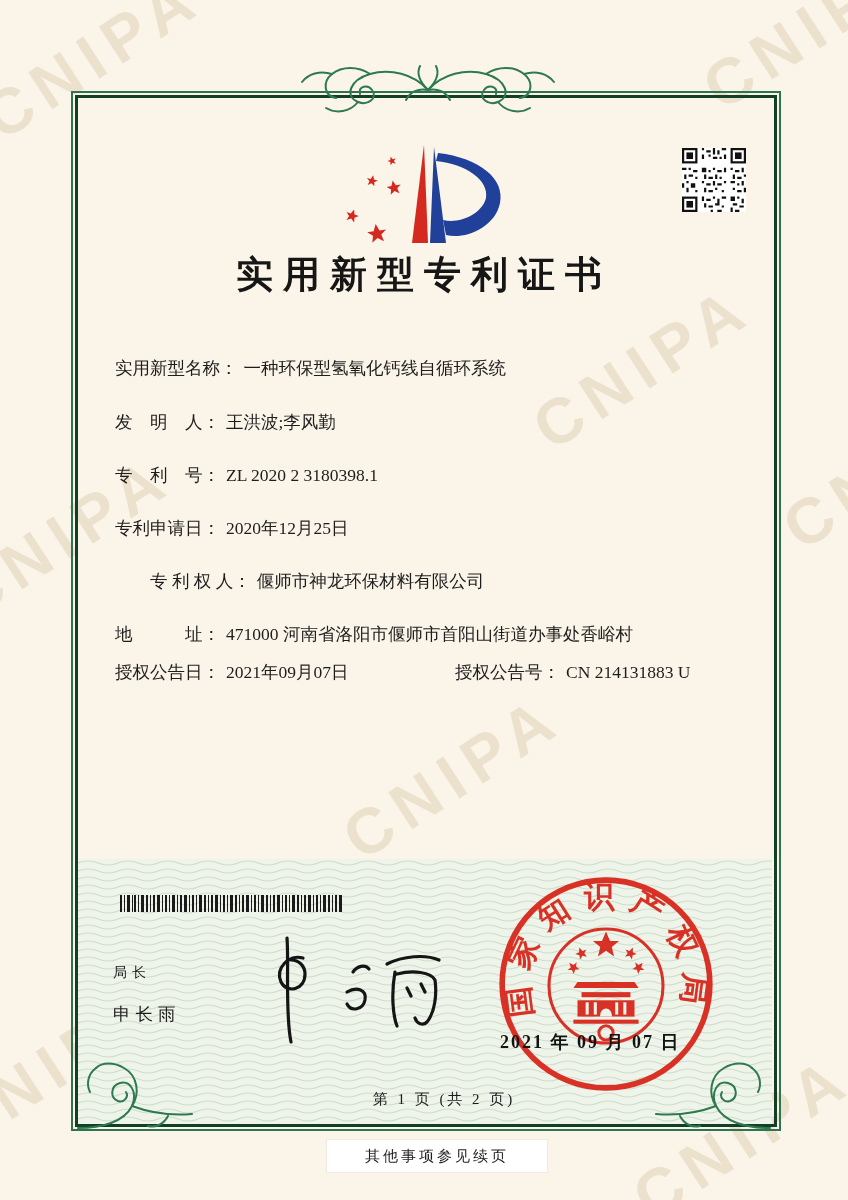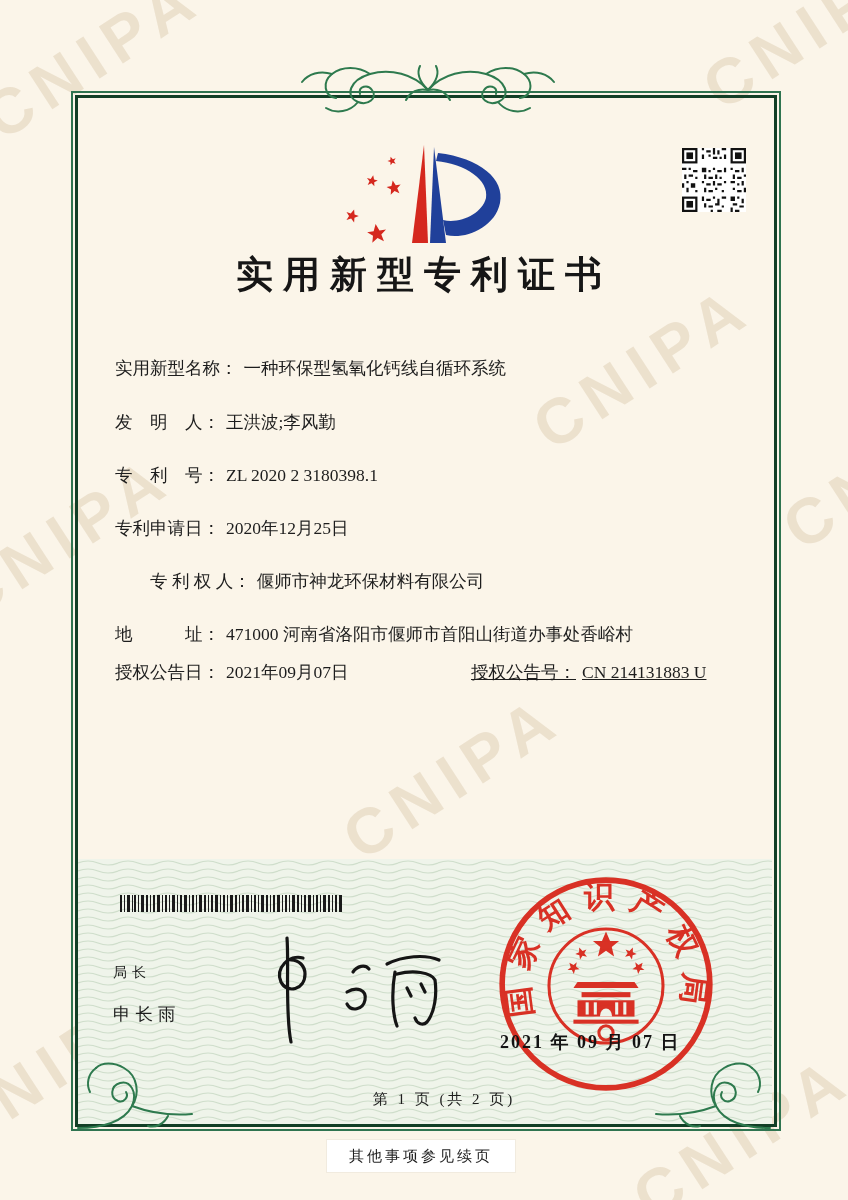--- a/index.html
+++ b/index.html
@@ -13,34 +13,34 @@
         border:2px solid #2f7450;z-index:2;}
   .frame-inner{position:absolute;left:2px;top:2px;right:2px;bottom:2px;border:3px solid #123f26;}
   .ornament{position:absolute;z-index:3;}
   .cert-no{position:absolute;left:100px;top:146px;font-size:17px;letter-spacing:2px;z-index:3;}
   .logo{position:absolute;left:340px;top:131px;z-index:3;}
   .qr{position:absolute;left:682px;top:148px;z-index:3;}
   .title{position:absolute;left:0;right:0;top:250px;text-align:center;font-size:37px;
         font-weight:700;letter-spacing:10px;z-index:3;color:#161616;}
   .field-row{position:absolute;left:115px;font-size:17.5px;z-index:3;white-space:nowrap;}
   .field-value{margin-left:6px;}
-  .grant-extra{position:absolute;left:356px;top:0;text-decoration:underline;}
+  .grant-extra{position:absolute;left:340px;top:0;}
   .paragraphs{position:absolute;left:113px;top:694px;width:632px;font-size:17.5px;
         line-height:31px;text-align:justify;z-index:3;}
   .paragraphs p{margin:0;text-indent:2em;}
   .barcode{position:absolute;left:120px;top:895px;z-index:3;}
   .sig-role{position:absolute;left:113px;top:964px;font-size:14px;letter-spacing:5px;z-index:3;}
   .sig-name{position:absolute;left:113px;top:1002px;font-size:17.5px;letter-spacing:5px;z-index:3;}
   .signature-svg{position:absolute;left:225px;top:928px;z-index:3;}
   .seal-svg{position:absolute;left:494px;top:872px;z-index:4;}
   .seal-date{position:absolute;left:500px;top:1030px;font-size:18px;letter-spacing:2px;
         font-weight:600;color:#131313;z-index:5;}
   .page-info{position:absolute;left:71px;width:706px;top:1090px;text-align:center;
         font-size:15px;letter-spacing:3px;z-index:3;padding-left:20px;}
-  .continuation{position:absolute;left:327px;top:1140px;width:188px;height:32px;background:#ffffff;
+  .continuation{position:absolute;left:327px;top:1140px;width:220px;height:32px;background:#ffffff;
         text-align:center;line-height:32px;font-size:15px;letter-spacing:3px;z-index:3;
         box-shadow:0 0 0 1px rgba(0,0,0,0.04);}
 </style>
 </head>
 <body>
 
 <div class="page">
 
   <div class="watermark" style="left:-30px;top:20px;">CNIPA</div>
   <div class="watermark" style="left:690px;top:-10px;">CNIPA</div>

